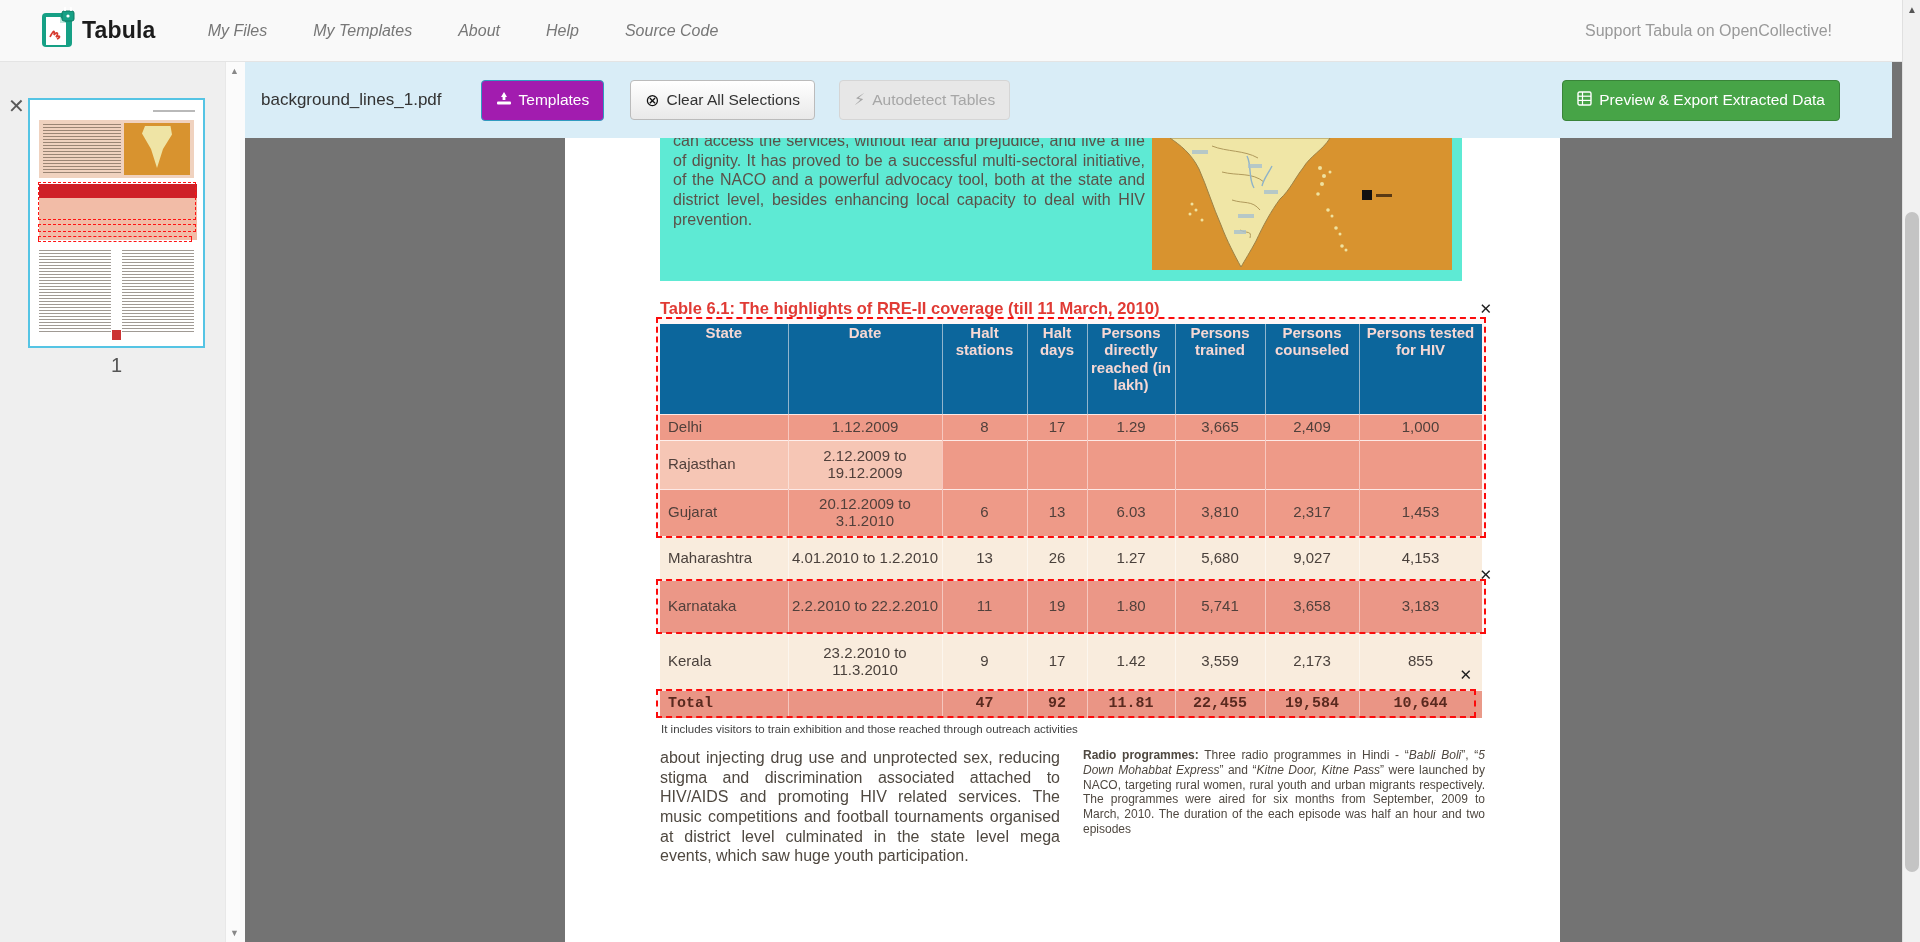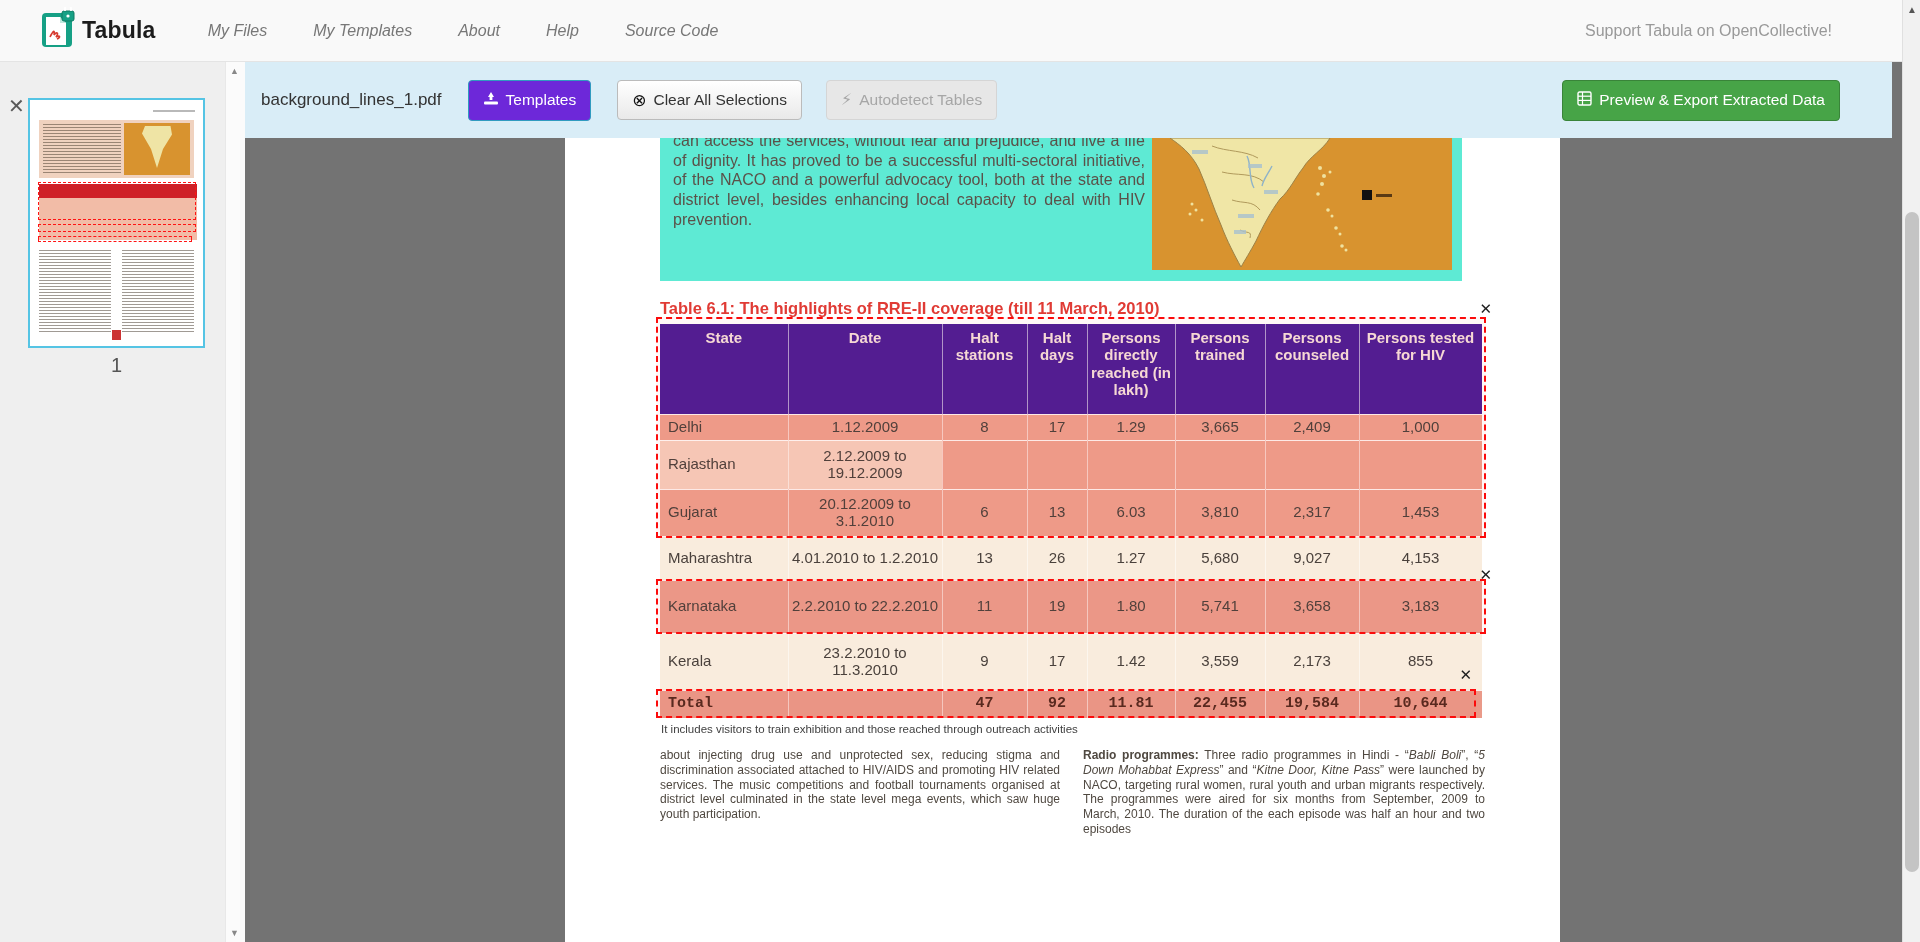--- a/index.html
+++ b/index.html
@@ -44,51 +44,51 @@
   .side-scroll .up { position:absolute; top:4px; left:4px; font-size:9px; color:#888; }
   .side-scroll .down { position:absolute; bottom:4px; left:4px; font-size:9px; color:#888; }
 
   
   .main { position:absolute; left:245px; top:62px; width:1657px; height:880px; background:#737373; }
   .toolbar { position:absolute; left:0; top:0; width:1647px; height:76px; background:#d9edf7;
              display:flex; align-items:center; }
   .filename { margin-left:16px; font-size:17px; color:#333; }
   .btn { display:inline-flex; align-items:center; gap:7px; border-radius:4px;
          font-size:15.5px; padding:10px 14px; cursor:pointer; border:1px solid transparent; }
-  .btn-templates { margin-left:26px; background:#6d28d9; border-color:#309bc0; color:#fff; }
+  .btn-templates { margin-left:39px; background:#a21caf; border-color:#309bc0; color:#fff; }
   .btn-clear { margin-left:26px; background:linear-gradient(#ffffff,#e9e9e9); border-color:#bbb; color:#333; }
   .btn-auto { margin-left:24px; background:#e7e7e7; border-color:#d5d5d5; color:#a6a6a6; cursor:default; }
   .btn-export { position:absolute; right:52px; background:#47a447; border-color:#398439; color:#fff; }
   .g-clear { font-size:17px; line-height:1; color:#111; }
   .g-auto { font-size:16px; line-height:1; }
 
   
   .page { position:absolute; left:320px; top:76px; width:995px; height:804px; background:#fff; overflow:hidden; }
   .pinkbox { position:absolute; left:95px; top:0; width:802px; height:143px; background:#5eead4; }
   .intro { position:absolute; left:13px; top:-7px; width:472px; font-size:16px; line-height:1.23;
            text-align:justify; color:#5b5149; font-weight:500; }
   .mapwrap { position:absolute; left:492px; top:0; width:300px; height:132px; }
   .table-title { position:absolute; left:95px; top:161px; font-size:16.5px; font-weight:bold; color:#e03b35; }
   .doc-table { position:absolute; left:95px; top:186px; width:822px; border-collapse:collapse;
                table-layout:fixed; font-size:15px; color:#4a413c; }
-  .doc-table th { background:#4c1d95; color:#f6dfdb; font-weight:bold; vertical-align:top;
-                  padding-top:5px; font-size:15px; line-height:1.15;
+  .doc-table th { background:#0369a1; color:#f6dfdb; font-weight:bold; vertical-align:top;
+                  font-size:15px; line-height:1.15;
                   border-right:1px solid rgba(255,255,255,.55); }
   .doc-table td { text-align:center; vertical-align:middle; line-height:1.1;
                   border-right:1px solid rgba(255,255,255,.5);
                   border-top:1px solid rgba(255,255,255,.85); }
   .doc-table td.state { text-align:left; padding-left:8px; }
   .row-sel   td { background:#ee9f8c; }
   .row-cream td { background:#f9ecdd; }
   .row-sel2  td { background:#eb9c8b; }
   .row-raj td { background:#ee9f8c; }
   .row-raj td.lighter { background:#f6cdbb; }
   .row-total td { background:#ea9a89; font-weight:bold; color:#53291f;font-family:Liberation Mono, monospace; }
   .footnote { position:absolute; left:96px; top:585px; font-size:11.5px; color:#3f3f3f; }
-  .col-left  { position:absolute; left:95px;  top:610px; width:400px; font-size:12px; line-height:1.23;
+  .col-left  { position:absolute; left:95px;  top:610px; width:400px; font-size:16px; line-height:1.23;
                text-align:justify; color:#4f4840; }
   .col-right { position:absolute; left:518px; top:610px; width:402px; font-size:12px; line-height:1.23;
                text-align:justify; color:#4f4840; }
 
   
   .sel { position:absolute; border:2px dashed #fb0b0b; background:rgba(255,40,40,.04); cursor:move; }
   .sel-1 { left:91px; top:179px; width:830px; height:221px; }
   .sel-2 { left:91px; top:441px; width:830px; height:55px; }
   .sel-3 { left:91px; top:551px; width:820px; height:29px; }
   .sel-x { position:absolute; font-size:15px; font-weight:900; color:#1d1d1d; cursor:pointer; line-height:1; }

